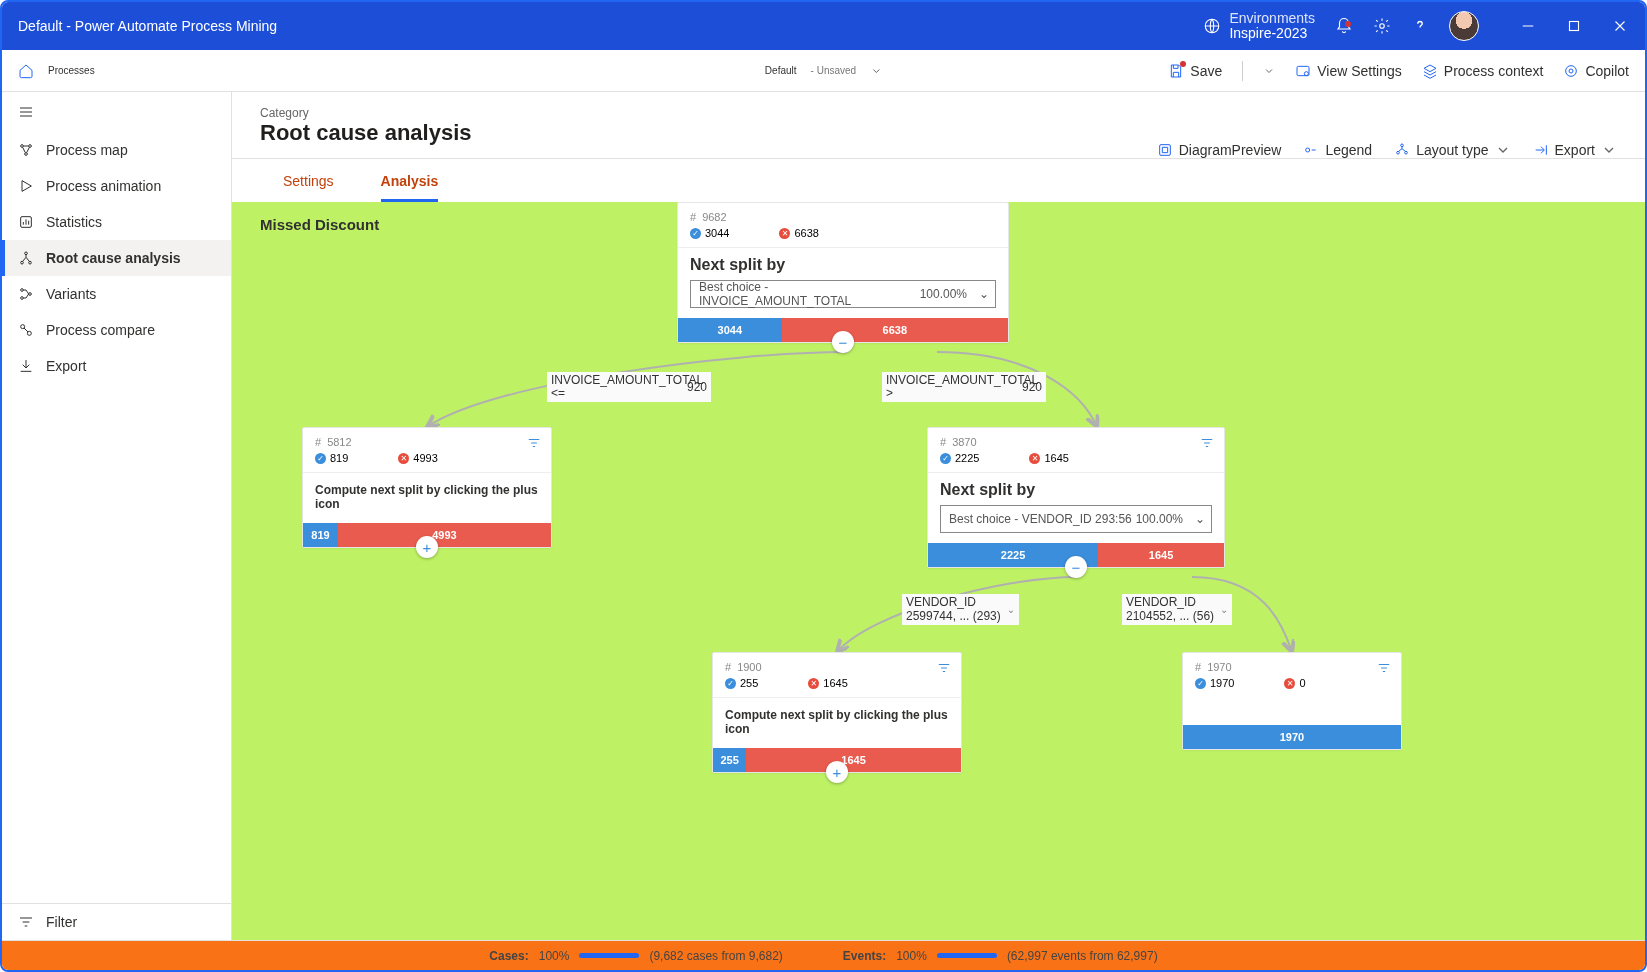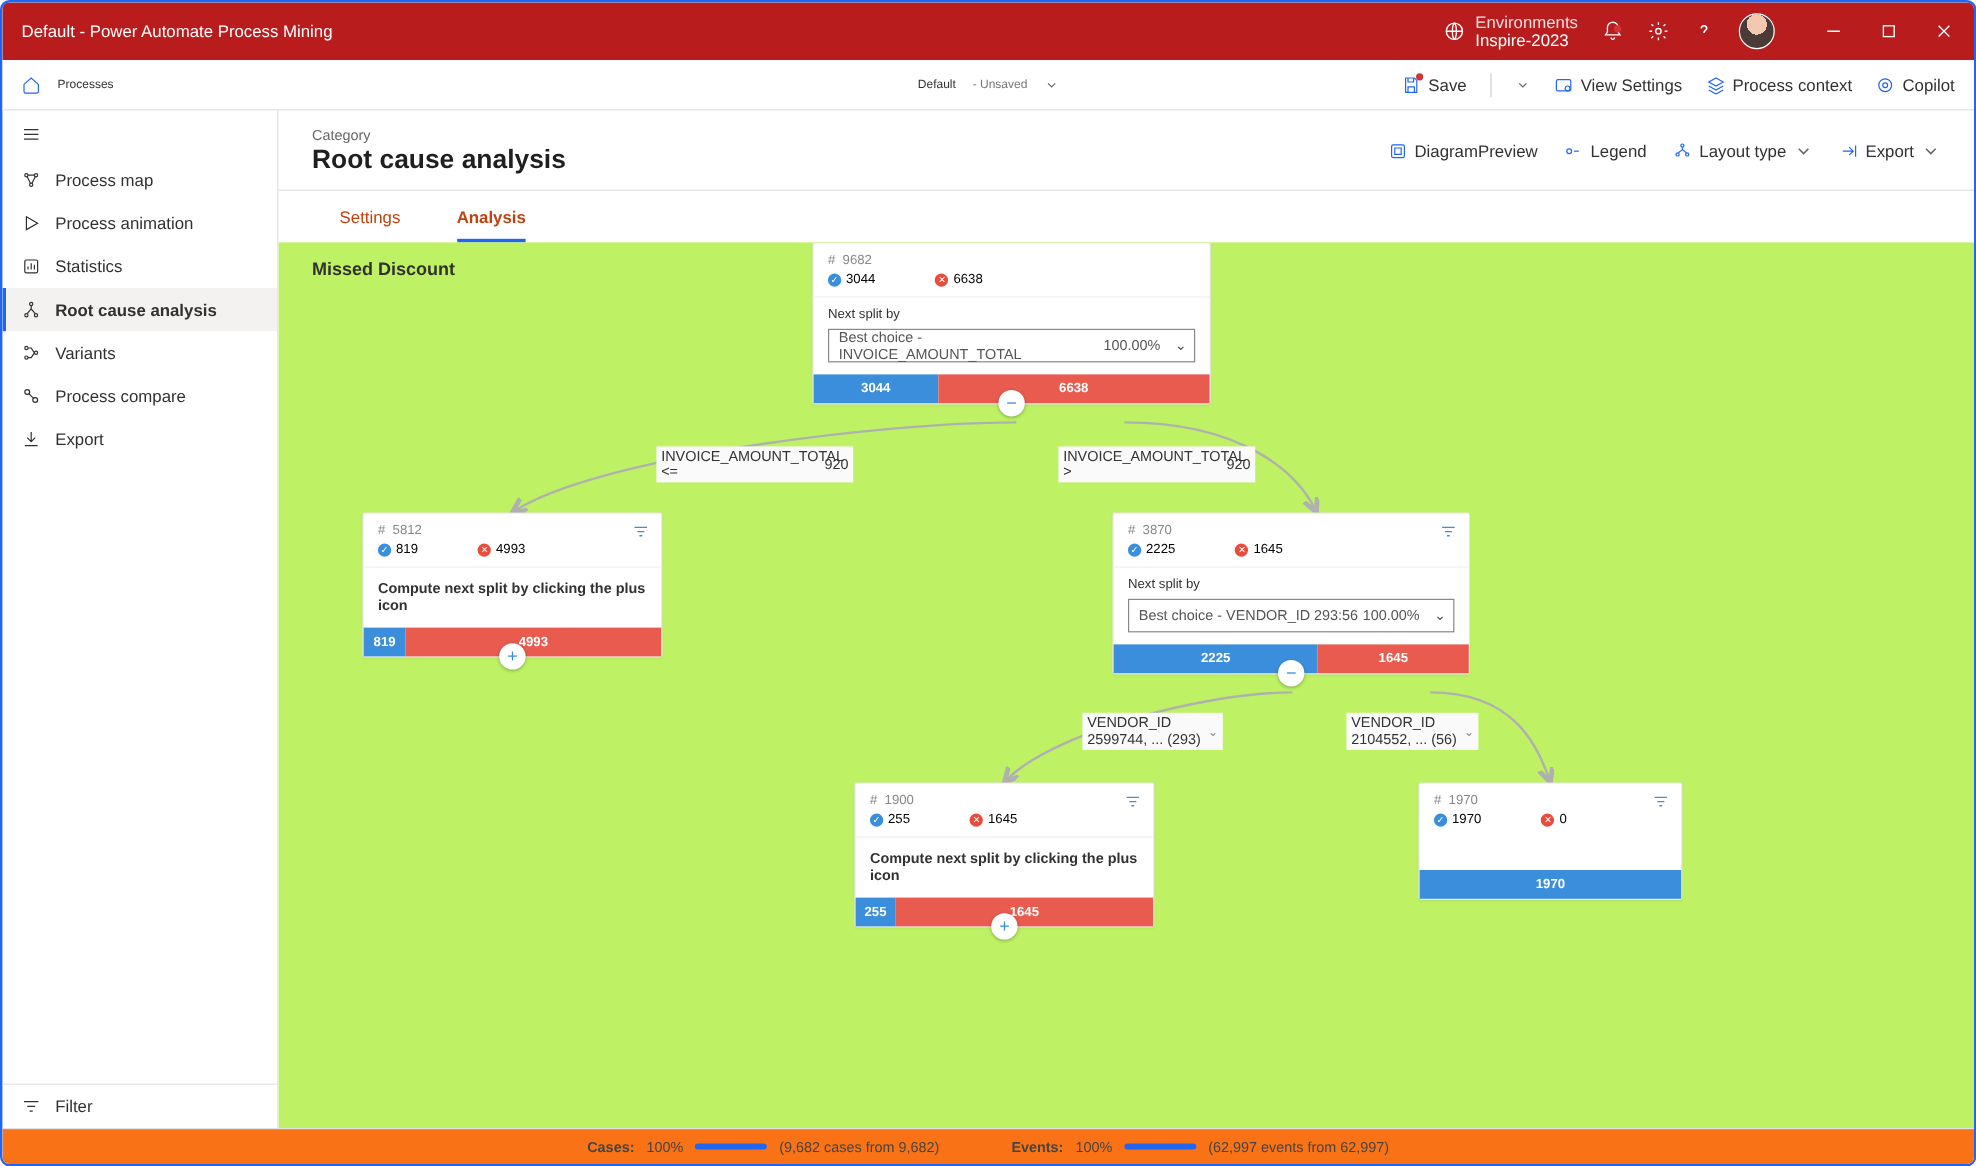--- a/index.html
+++ b/index.html
@@ -1,19 +1,19 @@
 <!DOCTYPE html>
 <html><head>
 <meta charset="utf-8">
 <style>
 * { margin: 0; padding: 0; box-sizing: border-box; font-family: "Segoe UI", Tahoma, sans-serif; }
 body { background: #fff; width: 1647px; height: 972px; overflow: hidden; border: 2px solid #2166f3; border-radius: 8px; position: relative; }
 
 
-.header { background: #b91c1c; color: #fff; height: 48px; display: flex; align-items: center; padding: 0 16px; justify-content: space-between; }
+.header { background: #1d4ed8; color: #fff; height: 48px; display: flex; align-items: center; padding: 0 16px; justify-content: space-between; }
 .header-left { display: flex; align-items: center; gap: 8px; font-size: 14px; }
 .header-right { display: flex; align-items: center; gap: 20px; }
 .env-block { display: flex; align-items: center; gap: 8px; }
 .env-text { font-size: 14px; line-height: 1.1; }
 .env-text .et-small { opacity: .85; }
 .hicon { width: 18px; height: 18px; display: flex; align-items: center; justify-content: center; cursor: pointer; }
 .avatar { width: 30px; height: 30px; border-radius: 50%; background: radial-gradient(circle at 50% 30%, #f2c9b0 0 35%, #4a3a38 35% 100%); border: 1px solid #fff; }
 .win-btns { display: flex; gap: 28px; margin-left: 20px; }
 .notif-dot { position: absolute; width: 6px; height: 6px; background: #d13438; border-radius: 50%; margin-left: 10px; margin-top: -14px; }
 
@@ -32,42 +32,42 @@
 .sidebar { width: 230px; border-right: 1px solid #e1e1e1; display: flex; flex-direction: column; }
 .sb-ham { padding: 12px 16px; }
 .sb-item { display: flex; align-items: center; gap: 12px; padding: 10px 16px; font-size: 14px; color: #323130; cursor: pointer; }
 .sb-item.active { background: #f3f2f1; font-weight: 600; border-left: 3px solid #2166f3; padding-left: 13px; }
 .sb-spacer { flex: 1; }
 .sb-filter { border-top: 1px solid #e1e1e1; display: flex; align-items: center; gap: 12px; padding: 10px 16px; font-size: 14px; color: #323130; cursor: pointer; }
 .sb-icon { width: 16px; height: 16px; flex-shrink: 0; }
 
 
 .main { flex: 1; display: flex; flex-direction: column; overflow: hidden; }
-.main-header { padding: 14px 28px 0; display: flex; justify-content: space-between; align-items: flex-start; border-bottom: 1px solid #e1e1e1; }
+.main-header { padding: 14px 28px 0; display: flex; justify-content: space-between; align-items: flex-end; border-bottom: 1px solid #e1e1e1; }
 .mh-left .cat { font-size: 12px; color: #666; }
 .mh-left .title { font-size: 22px; font-weight: 600; color: #201f1e; margin-bottom: 12px; }
 .mh-right { display: flex; gap: 22px; font-size: 14px; color: #323130; align-items: center; margin-top: 12px; }
 .mh-btn { display: flex; align-items: center; gap: 6px; cursor: pointer; }
 .mh-btn svg { width: 16px; height: 16px; }
 .tabs { display: flex; gap: 24px; padding: 14px 28px 0; font-size: 14px; }
 .tab { padding-bottom: 10px; cursor: pointer; color: #c2410c; margin-left: 23px; }
 .tab.active { border-bottom: 3px solid #2166f3; font-weight: 600; }
 .canvas { flex: 1; background: #bef264; position: relative; overflow: hidden; }
 .analysis-title { position: absolute; left: 28px; top: 14px; font-size: 15px; font-weight: 600; color: #323130; }
 
 
 .node { position: absolute; background: #fff; border: 1px solid #e6e6e6; border-radius: 2px; box-shadow: 0 1px 2px rgba(0,0,0,.05); width: 332px; }
 .node-hdr { padding: 8px 12px 4px; display: flex; align-items: center; gap: 6px; font-size: 11px; color: #888; position: relative; }
 .node-hdr .filter-icon { position: absolute; right: 10px; top: 8px; color: #3b8edb; cursor: pointer; }
 .node-stats { padding: 0 12px 8px; display: flex; gap: 50px; font-size: 11px; }
 .stat { display: flex; align-items: center; gap: 4px; }
 .stat .ic-blue { width: 11px; height: 11px; border-radius: 50%; background: #3b8edb; display: inline-flex; align-items: center; justify-content: center; color: #fff; font-size: 8px; }
 .stat .ic-red { width: 11px; height: 11px; border-radius: 50%; background: #e74c3c; display: inline-flex; align-items: center; justify-content: center; color: #fff; font-size: 8px; }
 .node-compute { padding: 10px 12px 12px; font-size: 12px; font-weight: 600; color: #323130; border-top: 1px solid #eee; }
-.node-split-label { padding: 8px 12px 6px; font-size: 11px; font-weight: 400; color: #323130; border-top: 1px solid #eee; }
+.node-split-label { padding: 8px 12px 6px; font-size: 16px; font-weight: 700; color: #323130; border-top: 1px solid #eee; }
 .node-split-sel { margin: 0 12px 10px; border: 1px solid #888; height: 28px; display: flex; align-items: center; padding: 0 8px; font-size: 12px; color: #555; position: relative; cursor: pointer; }
 .node-split-sel .pct { margin-left: auto; padding-right: 20px; }
 .node-split-sel .chev { position: absolute; right: 6px; }
 .node-bar { display: flex; height: 24px; font-size: 11px; color: #fff; font-weight: 600; }
 .node-bar .seg-blue { background: #3b8edb; display: flex; align-items: center; justify-content: center; }
 .node-bar .seg-red { background: #e85b4e; display: flex; align-items: center; justify-content: center; }
 .toggle-circle { position: absolute; width: 22px; height: 22px; border-radius: 50%; background: #fff; box-shadow: 0 1px 3px rgba(0,0,0,.3); display: flex; align-items: center; justify-content: center; color: #3b8edb; font-size: 15px; cursor: pointer; }
 
 
 .node.leafw { width: 250px; }

